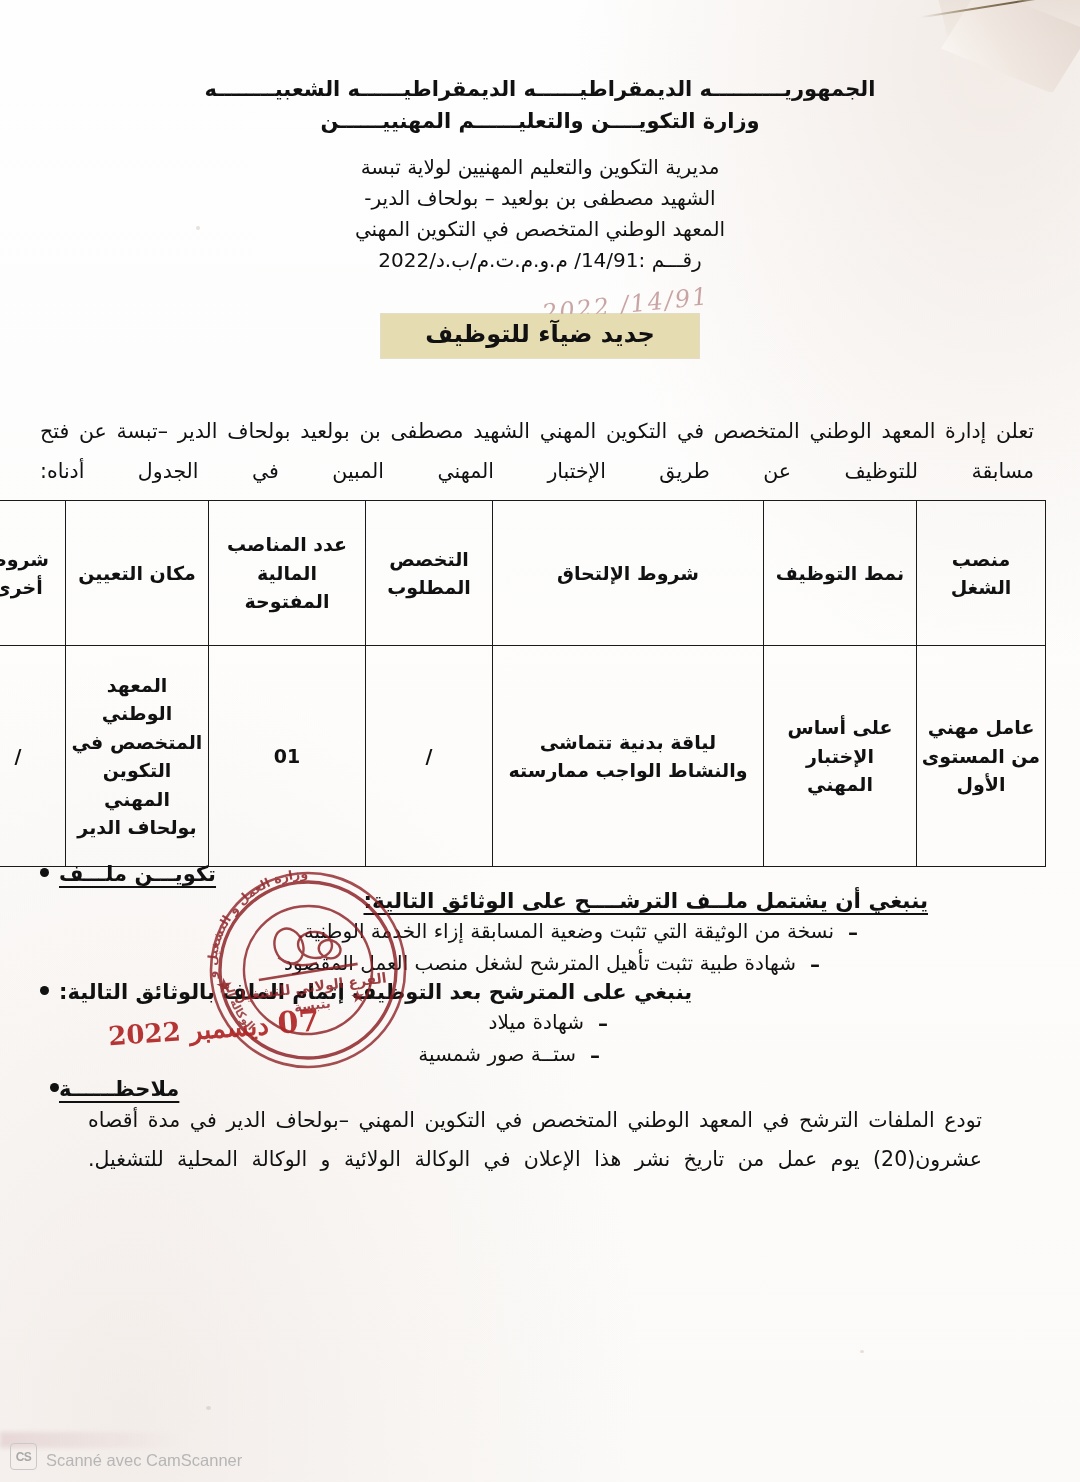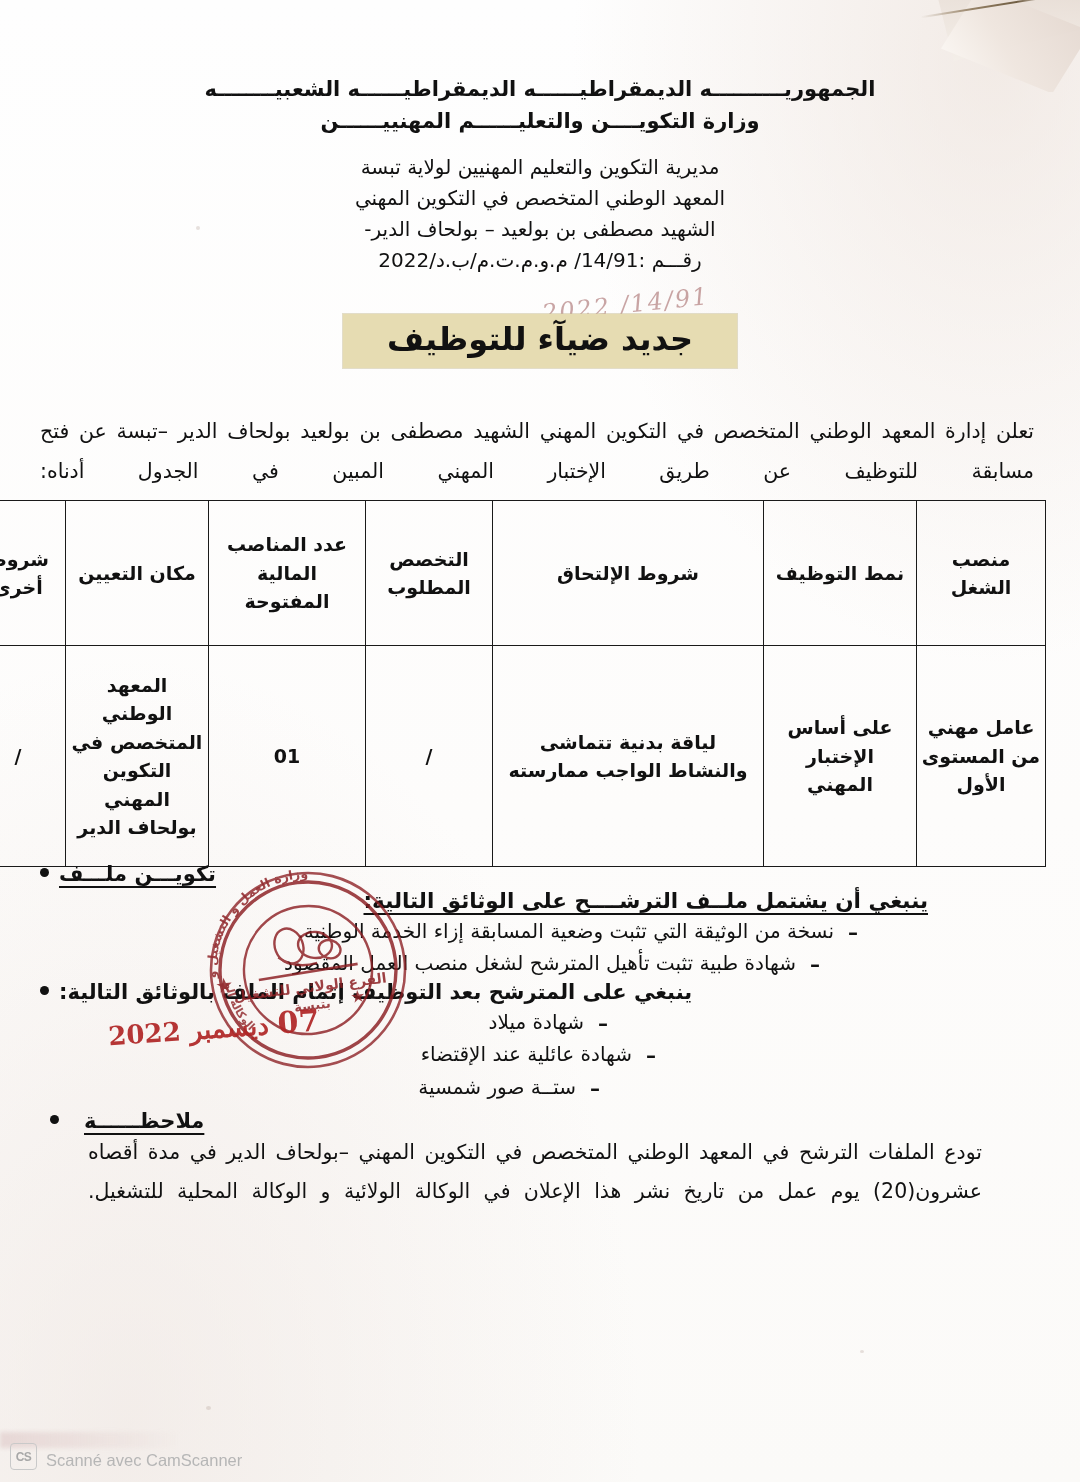--- a/index.html
+++ b/index.html
@@ -98,21 +98,21 @@
   .banner-wrap {
     position: absolute;
     top: 314px;
     left: 0; right: 0;
     display: flex;
     justify-content: center;
   }
   .banner {
     background: #e6dcb2;
     padding: 6px 44px 10px 44px;
-    font-size: 32px;
+    font-size: 24px;
     font-weight: 700;
     letter-spacing: 1px;
     color: #111;
     box-shadow: 0 0 0 1px rgba(200,190,150,0.5);
   }
 
   
   .hand-scribble {
     position: absolute;
     top: 292px;
@@ -231,21 +231,21 @@
   li.i2 { margin-right: 180px; }
   li.i3 { margin-right: 218px; }
   li.j1 { margin-right: 430px; }
   li.j2 { margin-right: 382px; }
   li.j3 { margin-right: 438px; }
 
   .note-head {
     display: flex;
     justify-content: flex-end;
     align-items: baseline;
-    gap: 25px;
+    gap: 0;
     font-size: 21px;
     font-weight: 700;
     margin-top: 6px;
     padding-left: 10px;
   }
   .final-para {
     font-size: 20.5px;
     font-weight: 500;
     line-height: 1.9;
     text-align: justify;
@@ -330,22 +330,22 @@
   <div class="speck" style="top:1406px; left:206px; width:5px; height:4px;"></div>
   <div class="speck" style="top:1350px; left:860px; width:4px; height:3px;"></div>
 
   <div class="header">
     <div class="hdr-line hdr-1">الجمهوريــــــــــه الديمقراطيــــــه الديمقراطيــــــه الشعبيــــــــه</div>
     <div class="hdr-line hdr-2">وزارة التكويــــن والتعليــــــم المهنييــــــن</div>
   </div>
 
   <div class="header-right">
     <div class="hr-line">مديرية التكوين والتعليم المهنيين لولاية تبسة</div>
+    <div class="hr-line">الشهيد مصطفى بن بولعيد – بولحاف الدير-</div>
     <div class="hr-line">المعهد الوطني المتخصص في التكوين المهني</div>
-    <div class="hr-line">الشهيد مصطفى بن بولعيد – بولحاف الدير-</div>
     <div class="hr-line">رقـــم :14/91/ م.و.م.ت.م/ب.د/2022</div>
   </div>
 
   <div class="hand-scribble">14/91/ 2022</div>
 
   <div class="banner-wrap">
     <div class="banner">جديد ضيآء للتوظيف</div>
   </div>
 
   <div class="intro">تعلن إدارة المعهد الوطني المتخصص في التكوين المهني الشهيد مصطفى بن بولعيد بولحاف الدير –تبسة عن فتح مسابقة للتوظيف عن طريق الإختبار المهني المبين في الجدول أدناه:</div>
@@ -415,21 +415,20 @@
       <li class="i3">شهادة طبية تثبت تأهيل المترشح لشغل منصب العمل المقصود</li>
     </ul>
 
     <div class="bullet-head">
       <span>ينبغي على المترشح بعد التوظيف إتمام الملف بالوثائق التالية:</span>
       <span class="bullet-dot"></span>
     </div>
 
     <ul class="docs lvl2">
       <li class="j1">شهادة ميلاد</li>
-      <li class="j2">شهادة عائلية عند الإقتضاء</li>
       <li class="j3">ستــة صور شمسية</li>
     </ul>
 
     <div class="note-head">
       <span class="u">ملاحظــــــة</span>
       <span class="bullet-dot"></span>
     </div>
 
     <div class="final-para">تودع الملفات الترشح في المعهد الوطني المتخصص في التكوين المهني –بولحاف الدير في مدة أقصاه عشرون(20) يوم عمل من تاريخ نشر هذا الإعلان في الوكالة الولائية و الوكالة المحلية للتشغيل.</div>
   </div>

